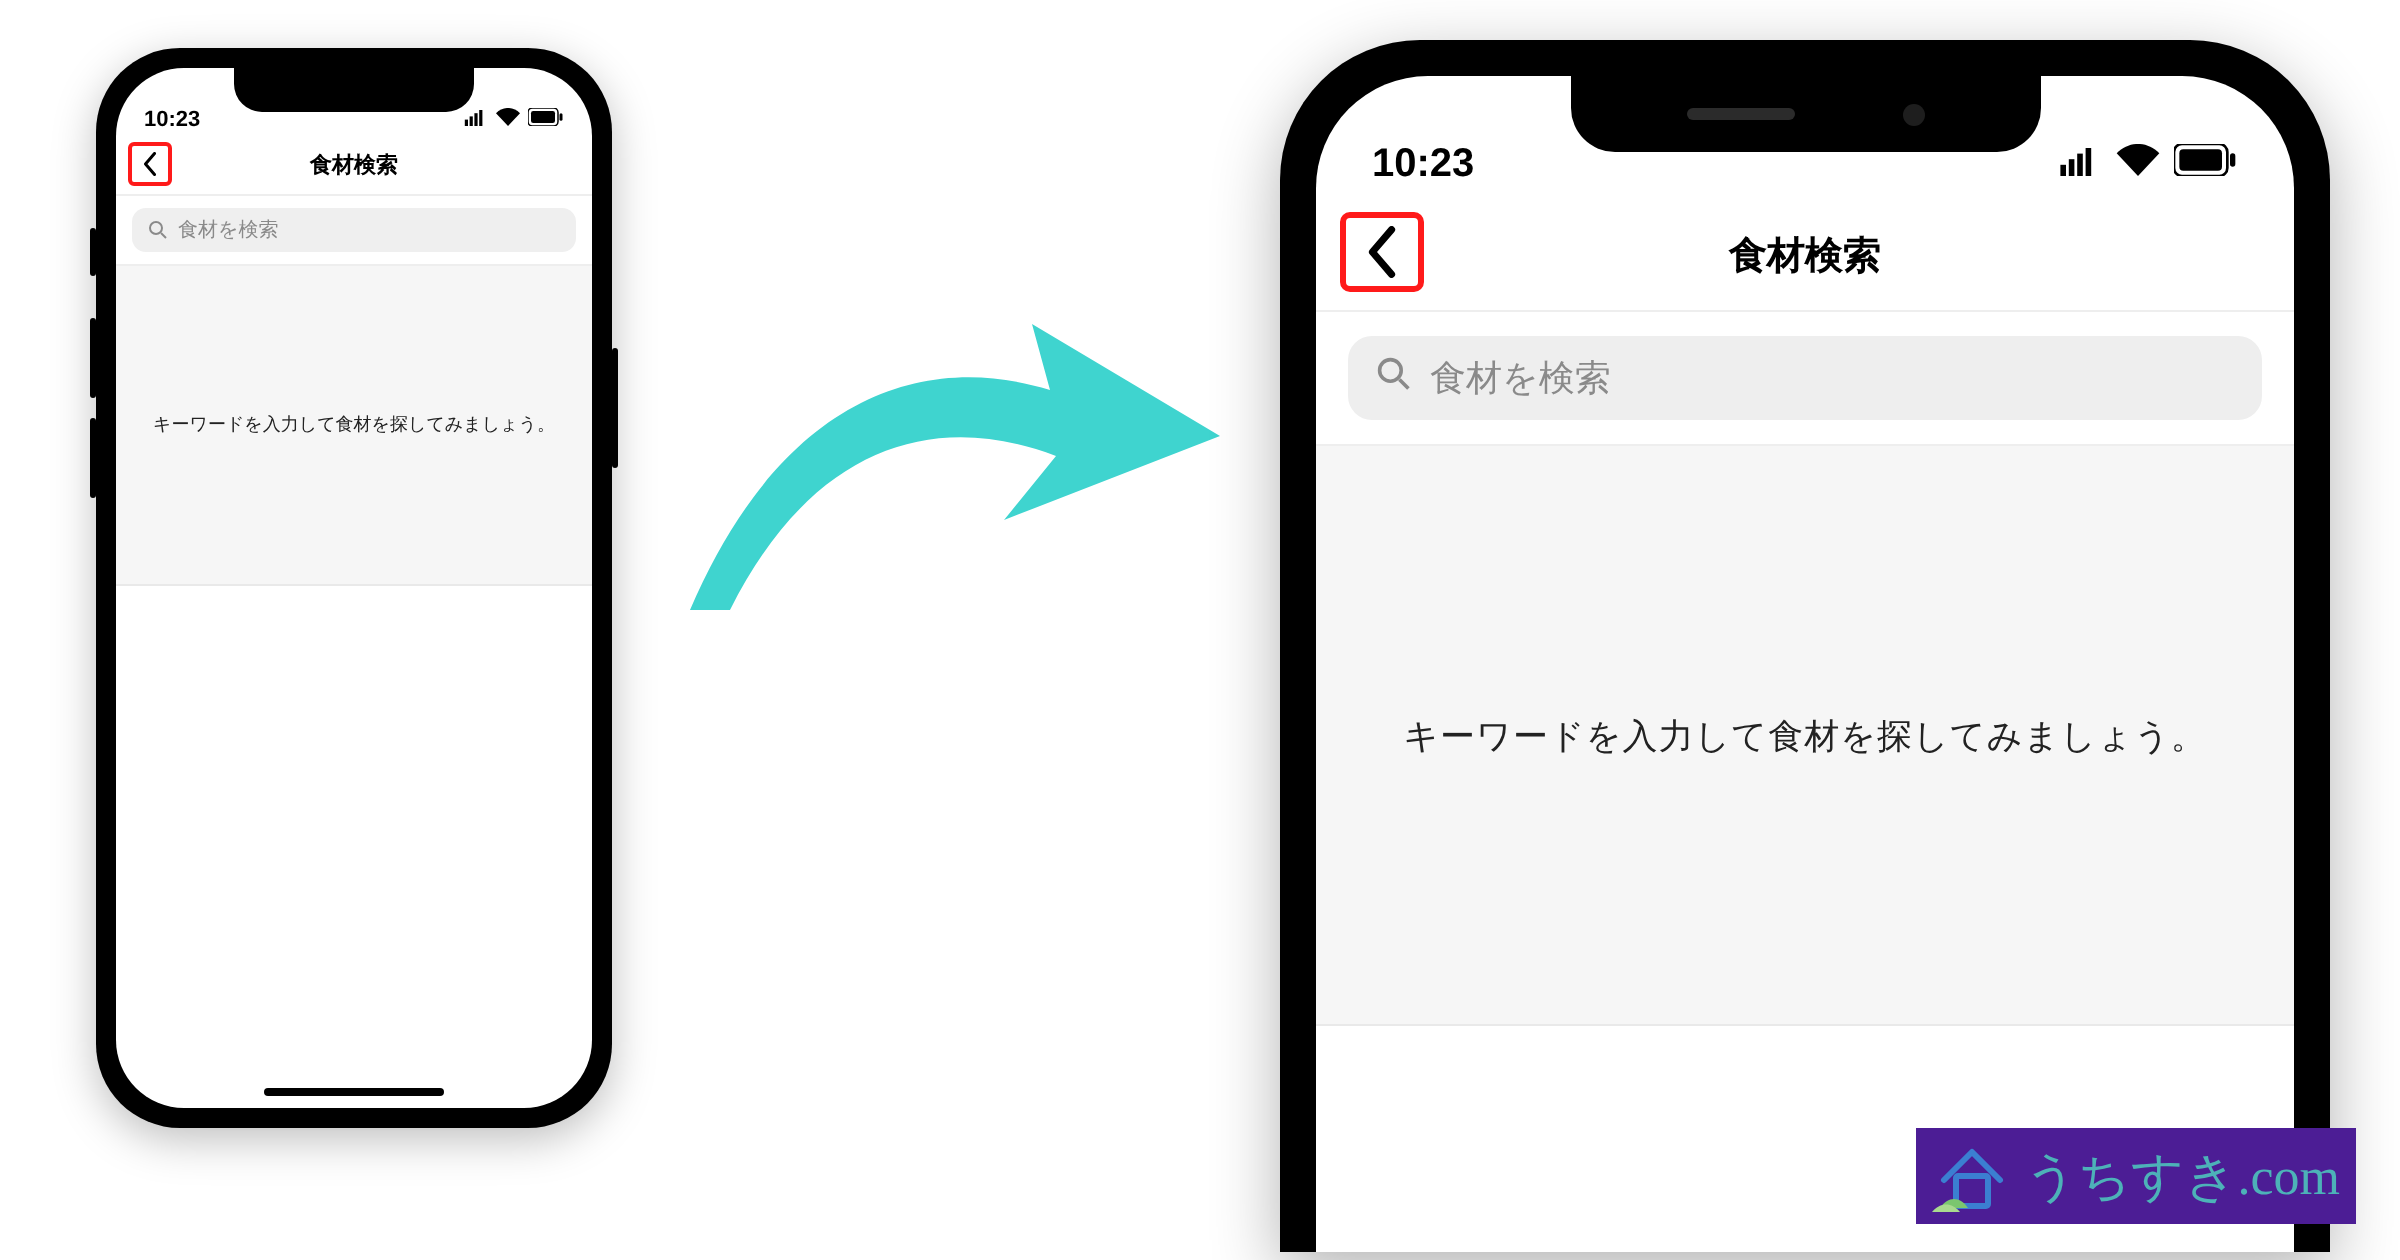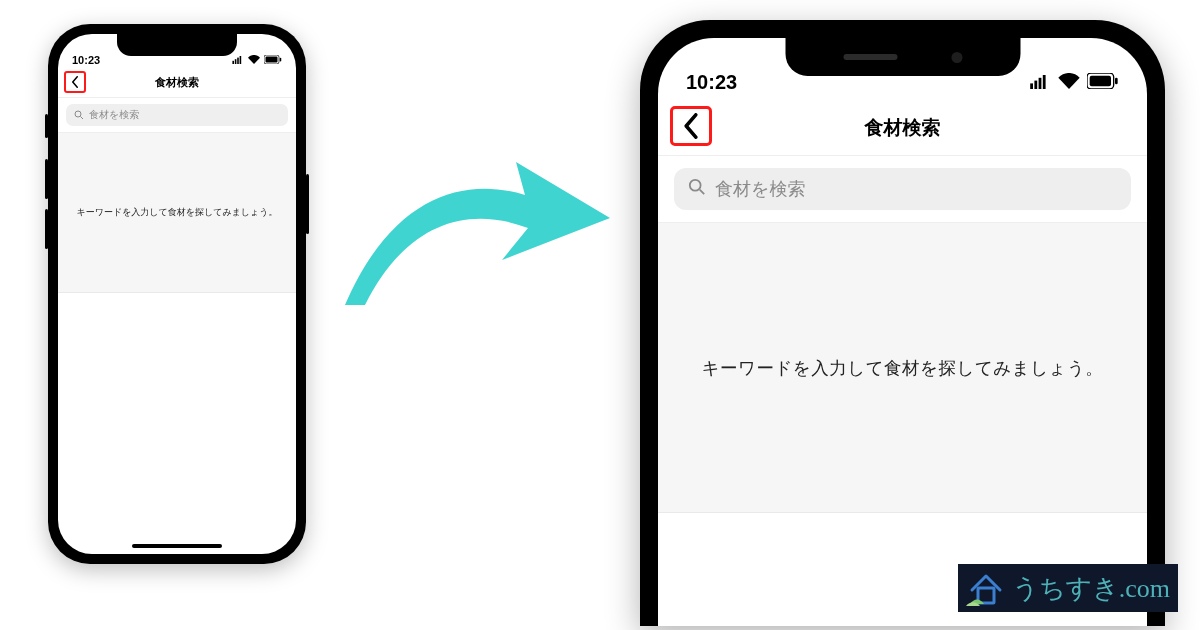--- a/index.html
+++ b/index.html
@@ -140,21 +140,21 @@
     font-size: 17.5px; color: #222; letter-spacing: .5px;
     border-bottom: 1px solid #e9e9e9;
   }
 
   
   .watermark {
     position: absolute; right: 22px; bottom: 18px;
     display: flex; align-items: center; gap: 6px;
     font-size: 26px; color: #4db2b8;
     font-family: "Comic Sans MS", "Hiragino Maru Gothic ProN", cursive;
-    background: #0f172a; padding: 4px 8px;
+    background: #4c1d95; padding: 4px 8px;
   }
   .watermark .house { width: 40px; height: 40px; }
 
   
   .sig-cell { display:inline-block; }
   .sig-wifi { display:inline-block; }
   .sig-batt { display:inline-block; }
 </style>
 </head>
 <body>

